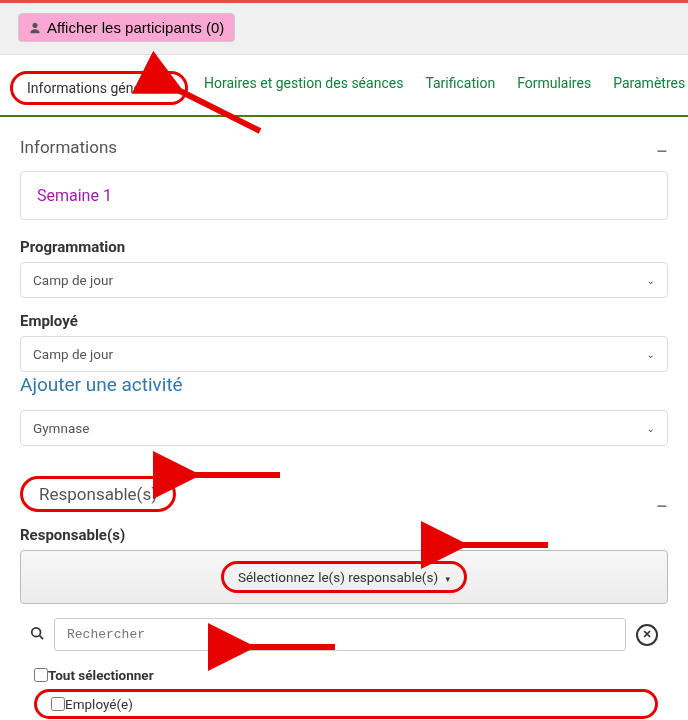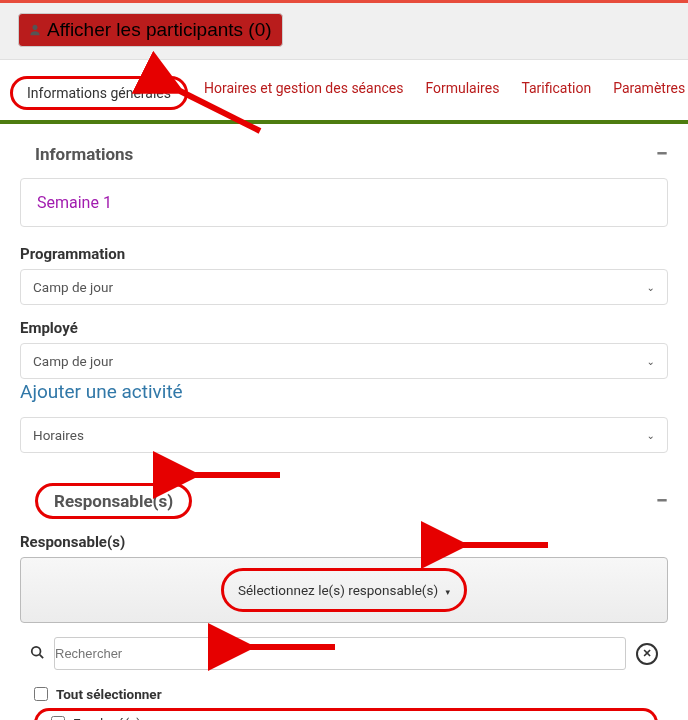--- a/index.html
+++ b/index.html
@@ -17,62 +17,61 @@
   .top-red { height: 3px; background: #e74c3c; }
   .header-bar {
     background: #f0f0f0;
     padding: 10px 18px 12px;
     border-bottom: 1px solid #e0e0e0;
   }
   .participants-btn {
     display: inline-flex;
     align-items: center;
     gap: 6px;
-    background: #b91c1c;
+    background: #f9a8d4;
     border: 1px solid #ccc;
     border-radius: 4px;
     padding: 5px 10px;
-    font-size: 19px;
+    font-size: 15px;
     cursor: pointer;
   }
   .tabs {
     display: flex;
     gap: 10px;
     padding: 16px 10px 10px 10px;
-    border-bottom: 4px solid #4d7c0f;
+    border-bottom: 2px solid #4d7c0f;
     background: #fff;
     flex-wrap: nowrap;
     font-size: 14px;
     white-space: nowrap;
   }
   .tab {
-    color: #b91c1c;
+    color: #15803d;
     cursor: pointer;
     padding: 4px 6px;
   }
   .tab-circle {
     border: 3px solid #e60000;
     border-radius: 22px;
     padding: 6px 14px;
     color: #333;
   }
   .panel {
     background: #fff;
     margin: 0;
     padding: 0 20px 20px 20px;
   }
   .section-header {
     display: flex;
     justify-content: space-between;
-    align-items: center;
+    align-items: flex-end;
     font-size: 17px;
-    font-weight: 700;
+    font-weight: 400;
     color: #555;
     padding: 20px 0 8px 0;
-    margin-left: 15px;
   }
   .section-header.circled {
     padding: 16px 0 8px 0;
   }
   .section-header.circled span:first-child {
     border: 3px solid #e60000;
     border-radius: 22px;
     padding: 5px 16px;
   }
   .minus {
@@ -124,55 +123,55 @@
     padding: 10px;
     text-align: center;
     background: linear-gradient(#f7f7f7,#ececec);
     margin-bottom: 14px;
     cursor: pointer;
   }
   .dropdown-btn-inner {
     display: inline-block;
     border: 3px solid #e60000;
     border-radius: 22px;
-    padding: 11px 14px;
+    padding: 5px 14px;
     font-size: 13.5px;
     color: #333;
   }
   .caret { font-size: 9px; margin-left: 4px; }
   .search-row {
     display: flex;
     align-items: center;
     gap: 10px;
     padding: 0 10px;
     margin-bottom: 8px;
   }
   .search-icon { font-size: 14px; color: #333; }
   .search-input {
     flex: 1;
     border: 1px solid #ccc;
     border-radius: 3px;
-    padding: 8px 0;
+    padding: 8px 12px;
     font-size: 13px;
+    font-family: Liberation Mono, monospace;
   }
   .clear-btn {
     width: 22px; height: 22px;
     border: 2px solid #333;
     border-radius: 50%;
     display: flex; align-items: center; justify-content: center;
     font-size: 11px; font-weight: 700;
     cursor: pointer;
   }
   .checklist {
     padding: 4px 10px 0 14px;
   }
   .check-row {
     display: flex;
     align-items: center;
-    gap: 8px;
     padding: 4px 0;
     font-size: 13.5px;
     color: #333;
   }
   .check-row input[type=checkbox] {
     width: 14px; height: 14px;
     margin: 0;
   }
   .check-row.selectall { font-weight: 700; }
   .emp-circle {
@@ -200,22 +199,22 @@
     <svg class="person-icon" viewBox="0 0 16 16">
         <path d="M8 8c1.9 0 3.4-1.6 3.4-3.5S9.9 1 8 1 4.6 2.6 4.6 4.5 6.1 8 8 8zm0 1.5c-2.7 0-6 1.4-6 4V15h12v-1.5c0-2.6-3.3-4-6-4z"></path>
       </svg>
     <span>Afficher les participants (0)</span>
   </button>
 </div>
 
 <div class="tabs">
   <div class="tab-circle"><span>Informations générales</span></div>
   <div class="tab"><span>Horaires et gestion des séances</span></div>
+  <div class="tab"><span>Tarification</span></div>
   <div class="tab"><span>Formulaires</span></div>
-  <div class="tab"><span>Tarification</span></div>
   <div class="tab"><span>Paramètres avancés</span></div>
 </div>
 
 <div class="panel">
 
   <div class="section-header">
     <span>Informations</span>
     <span class="minus">−</span>
   </div>
 
@@ -230,21 +229,21 @@
   </div>
 
   <div class="label">Employé</div>
   <div class="select" style="margin-bottom:6px">
     <span>Camp de jour</span>
     <span class="chev">⌄</span>
   </div>
   <a class="link"><span>Ajouter une activité</span></a>
 
   <div class="select">
-    <span>Horaires</span>
+    <span>Gymnase</span>
     <span class="chev">⌄</span>
   </div>
 
   <div class="section-header circled">
     <span>Responsable(s)</span>
     <span class="minus">−</span>
   </div>
 
   <div class="label" style="margin-top:6px">Responsable(s)</div>
 

